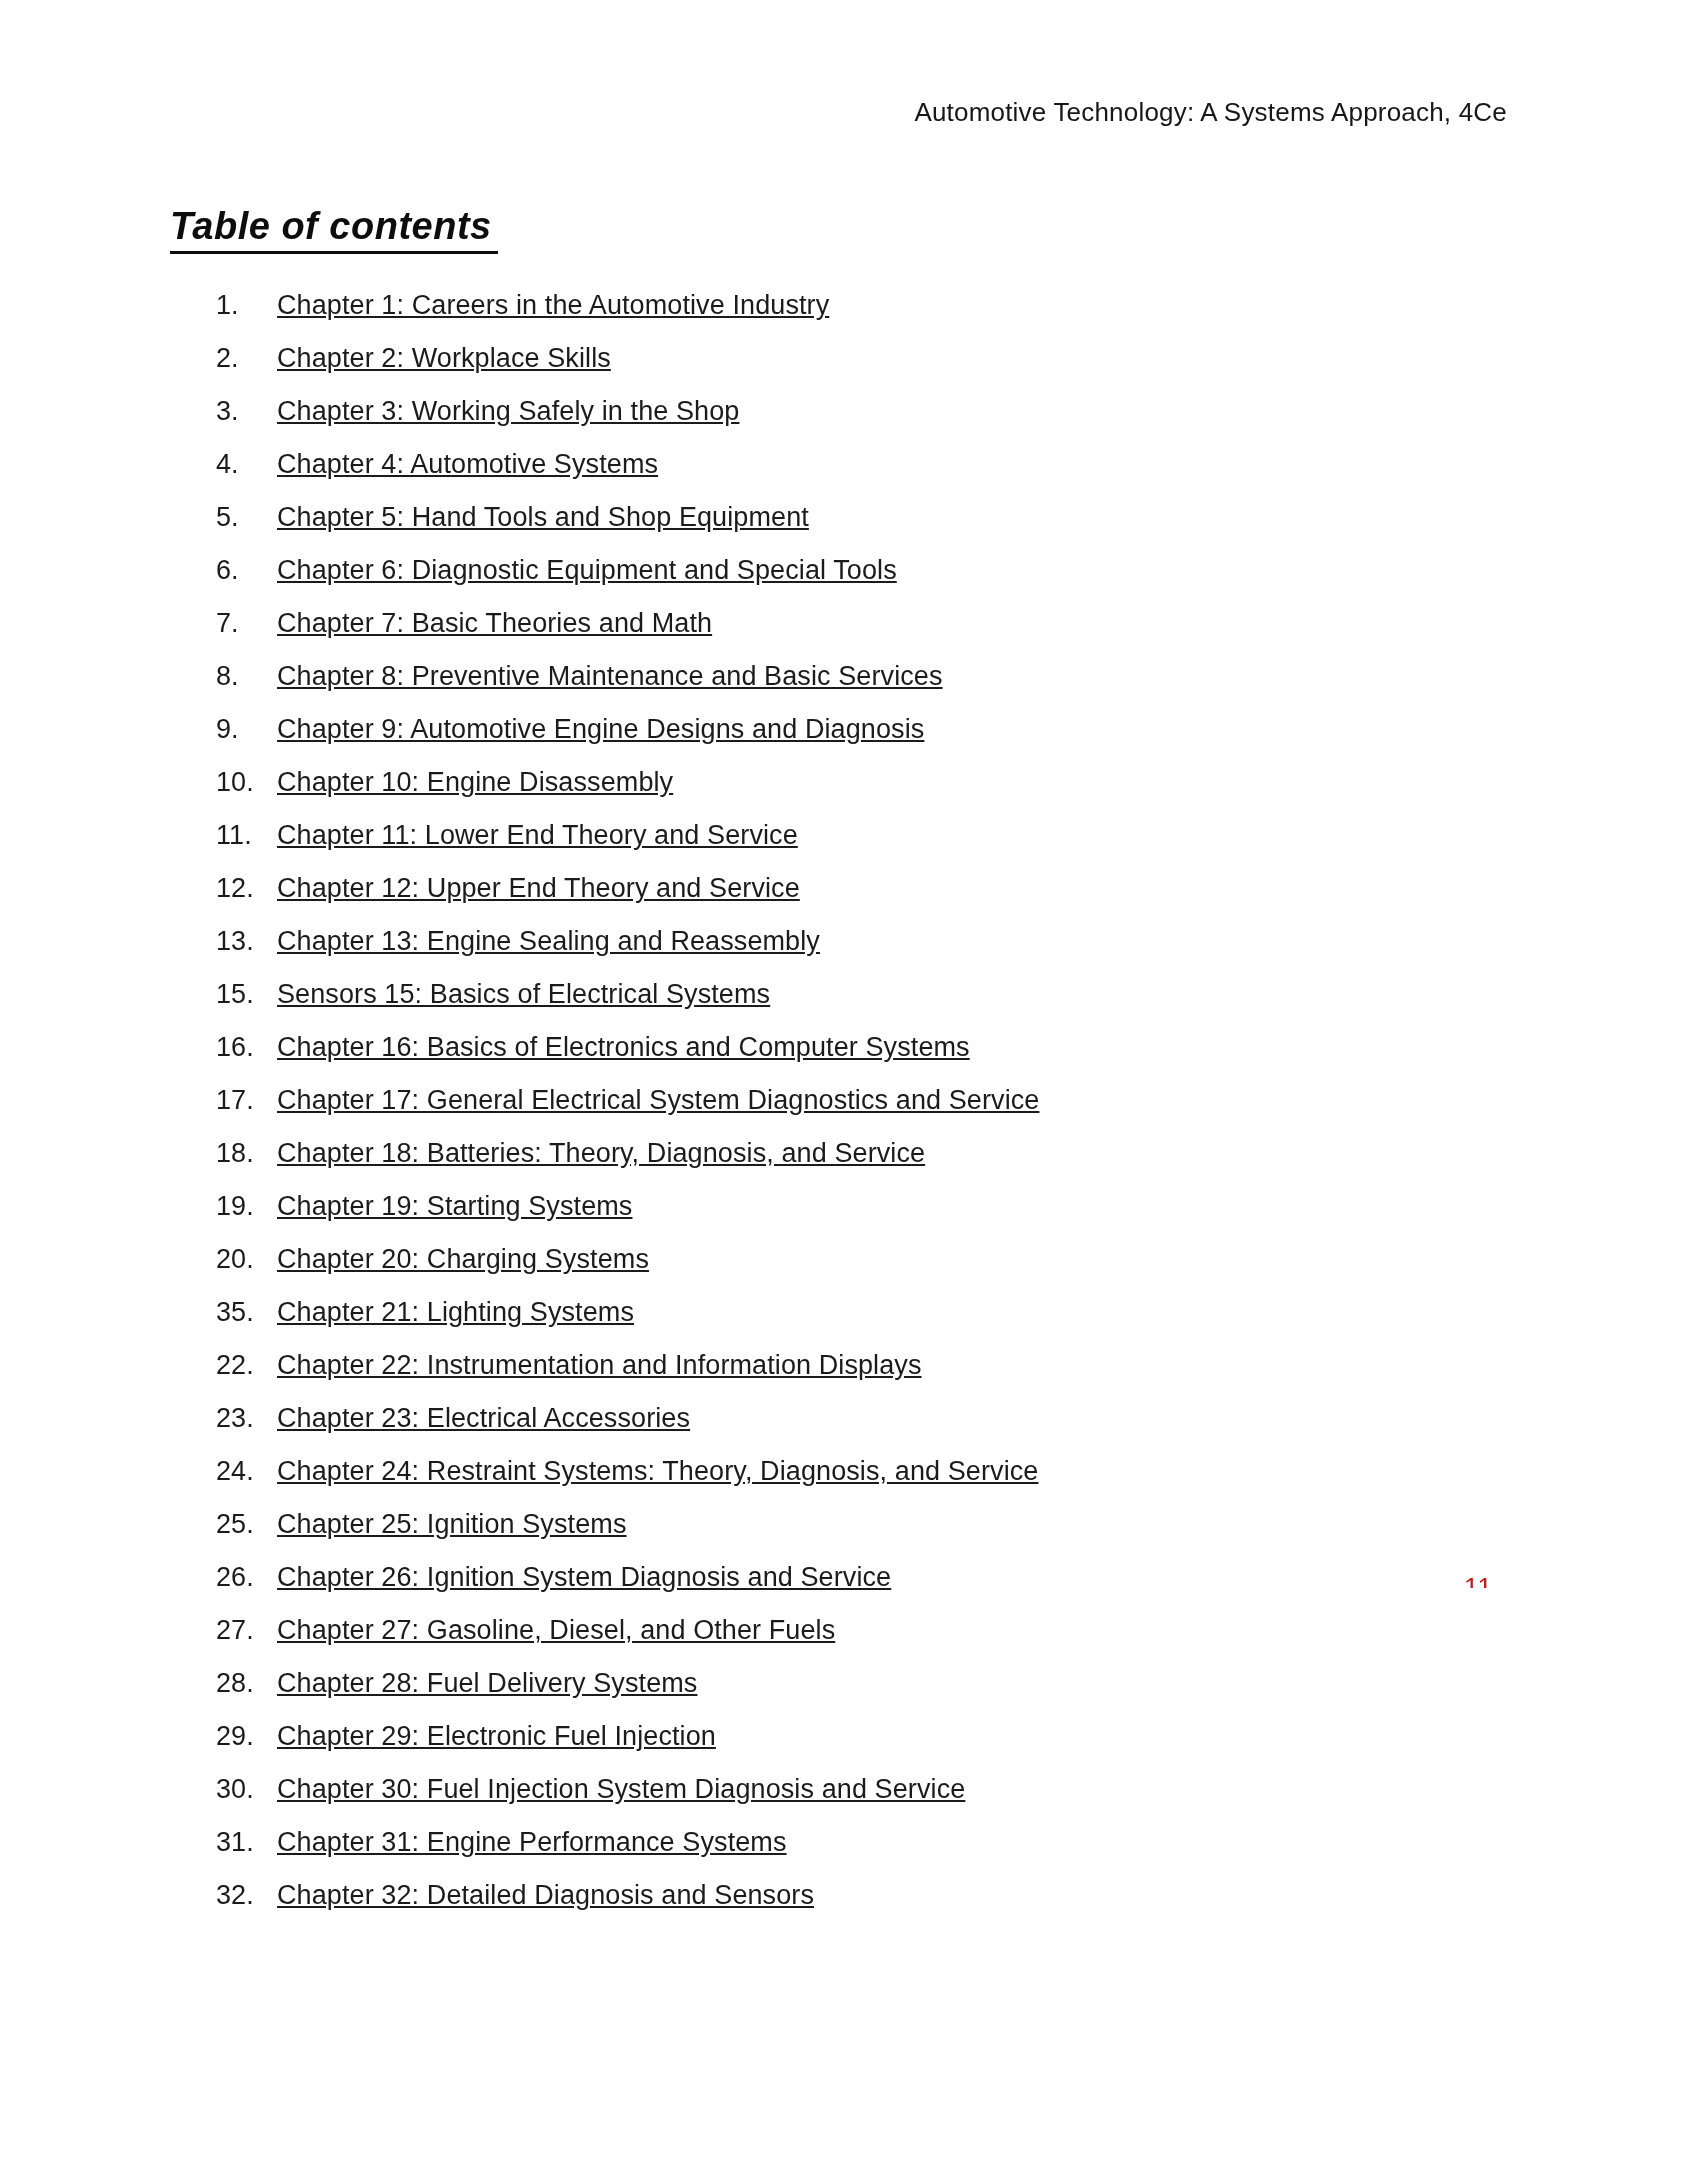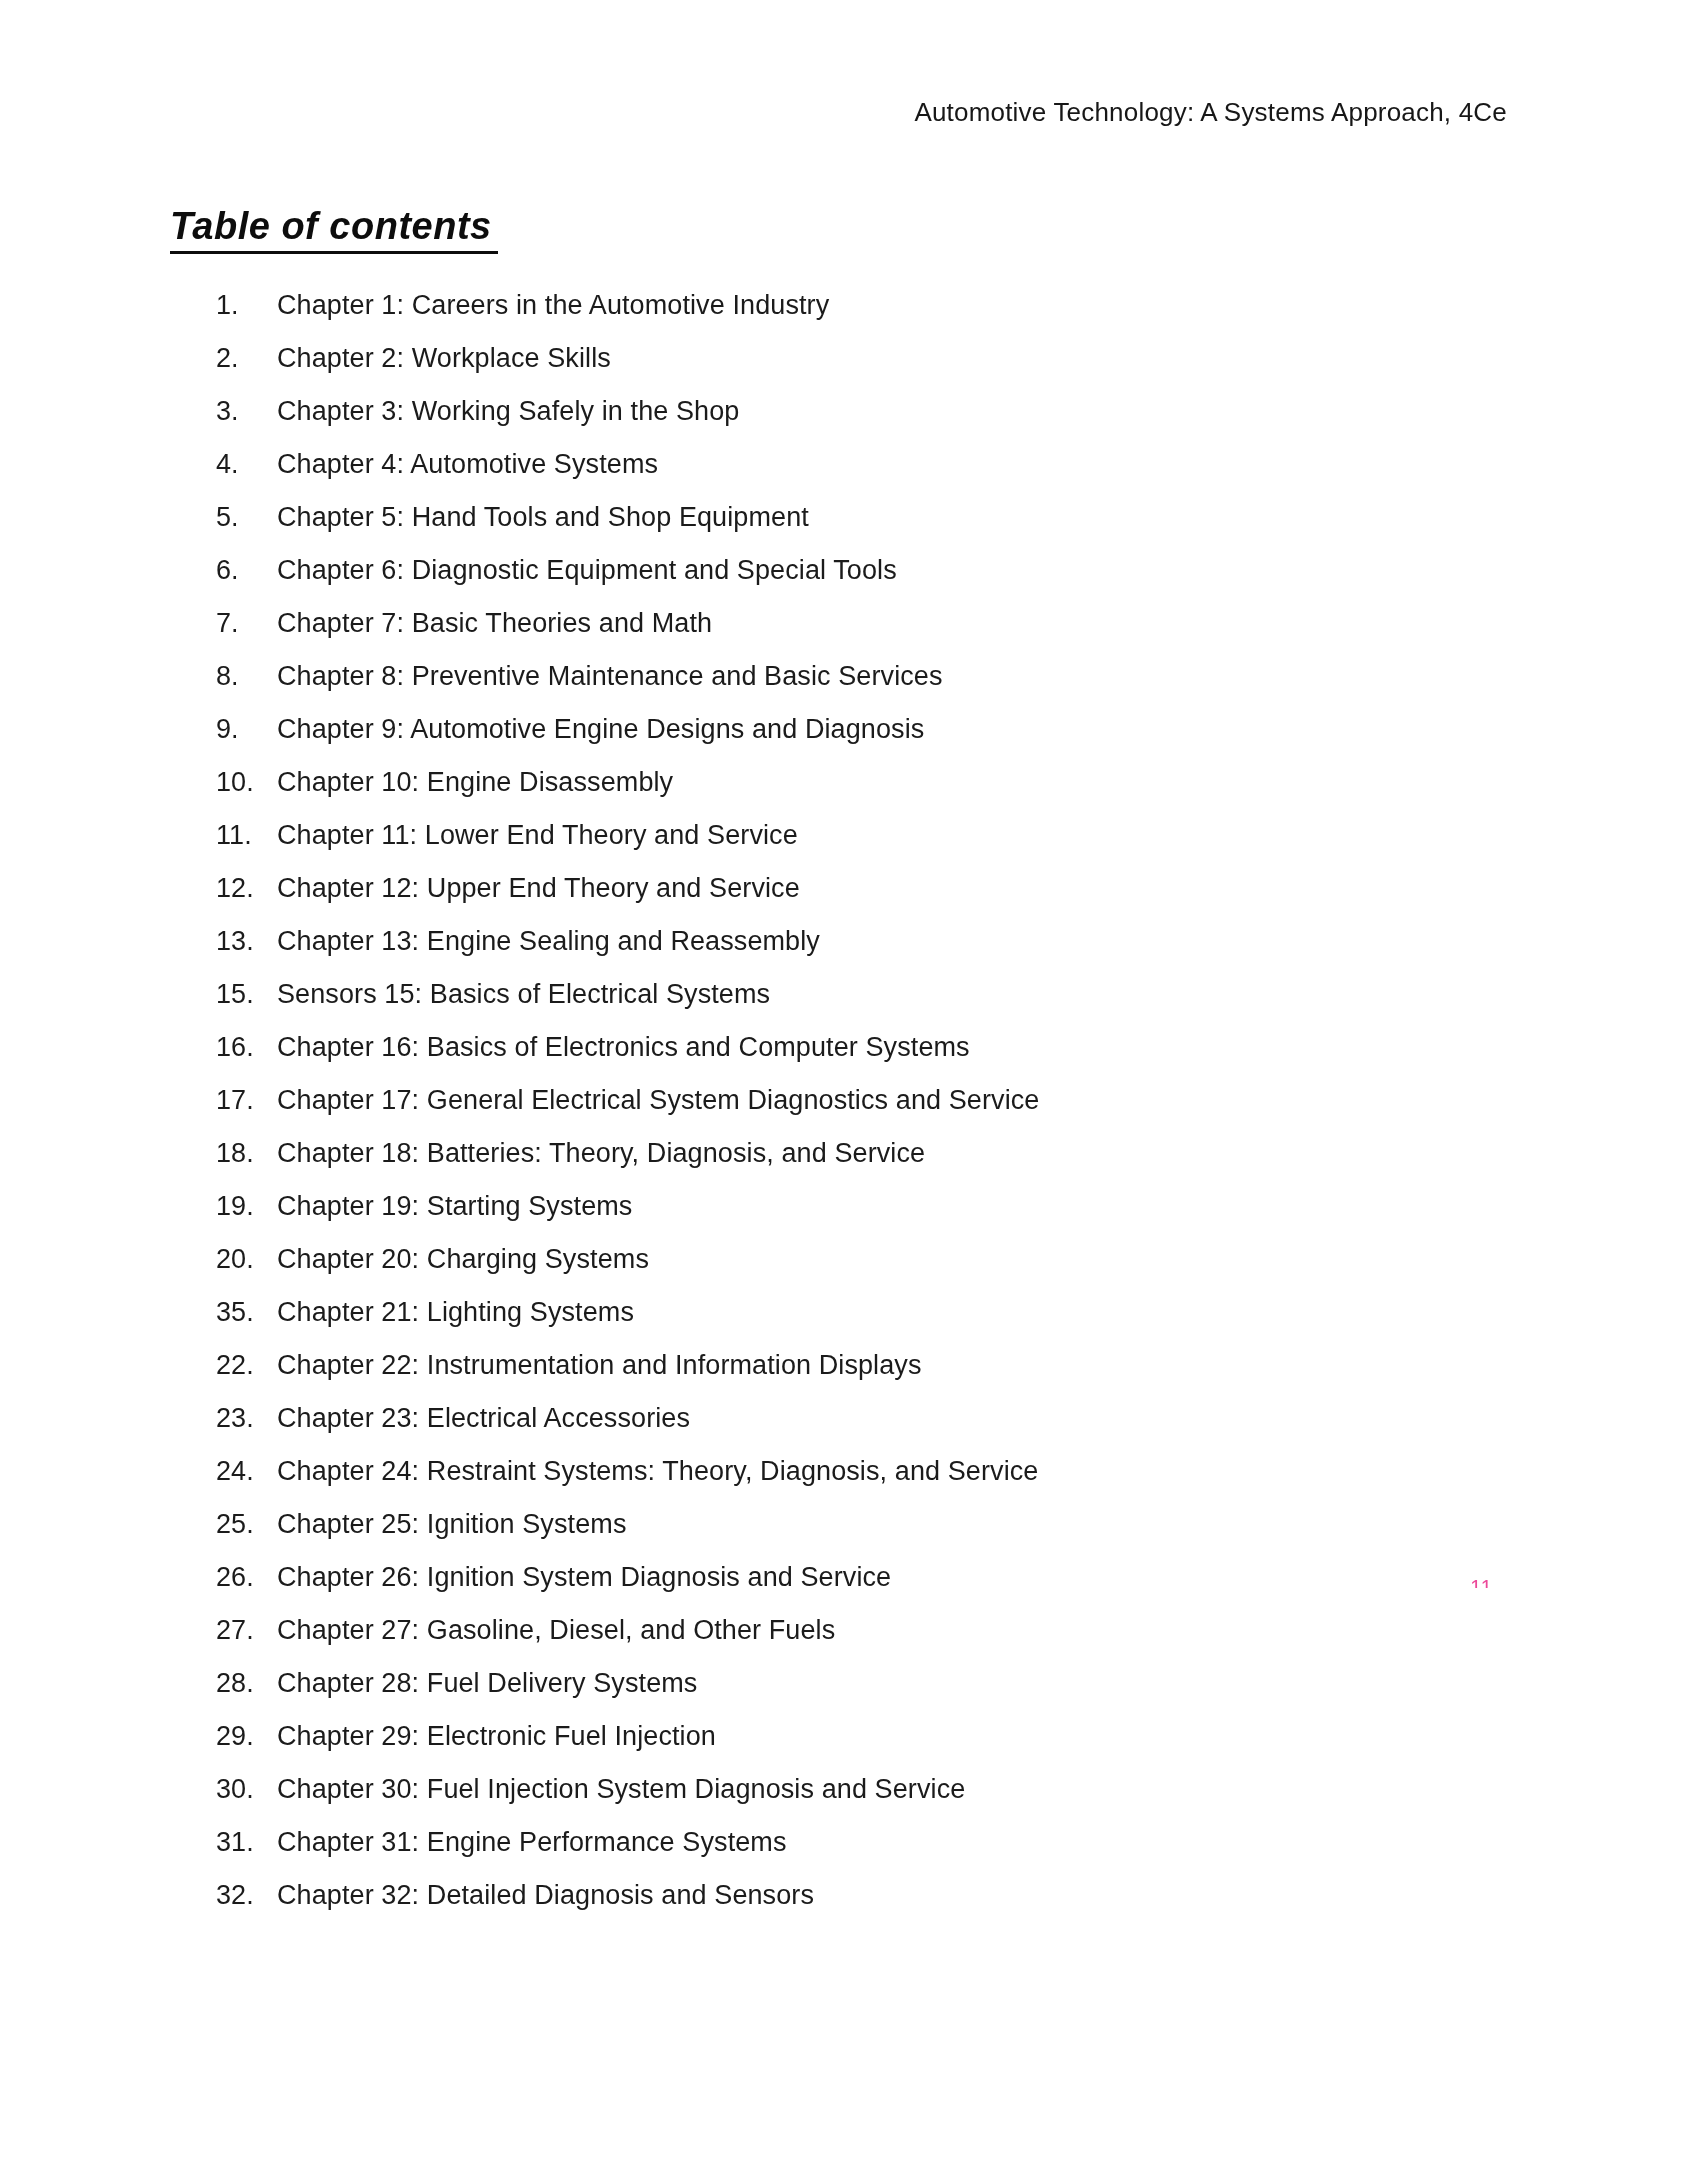--- a/index.html
+++ b/index.html
@@ -64,27 +64,28 @@
     letter-spacing: 0.1px;
   }
   .toc-num {
     width: 61px;
     flex: 0 0 61px;
     text-align: left;
   }
   .toc-label {
     flex: 1 1 auto;
     white-space: nowrap;
+    text-decoration: underline;
   }
   .page-number {
     position: absolute;
     bottom: 61px;
     right: 190px;
-    font-size: 20px;
-    color: #ec4899;
+    font-size: 26px;
+    color: #b91c1c;
     letter-spacing: 1px;
     overflow: hidden;
     height: 14px;
     line-height: 26px;
     margin-left: 32px;
   }
 </style>
 </head>
 <body>
 

